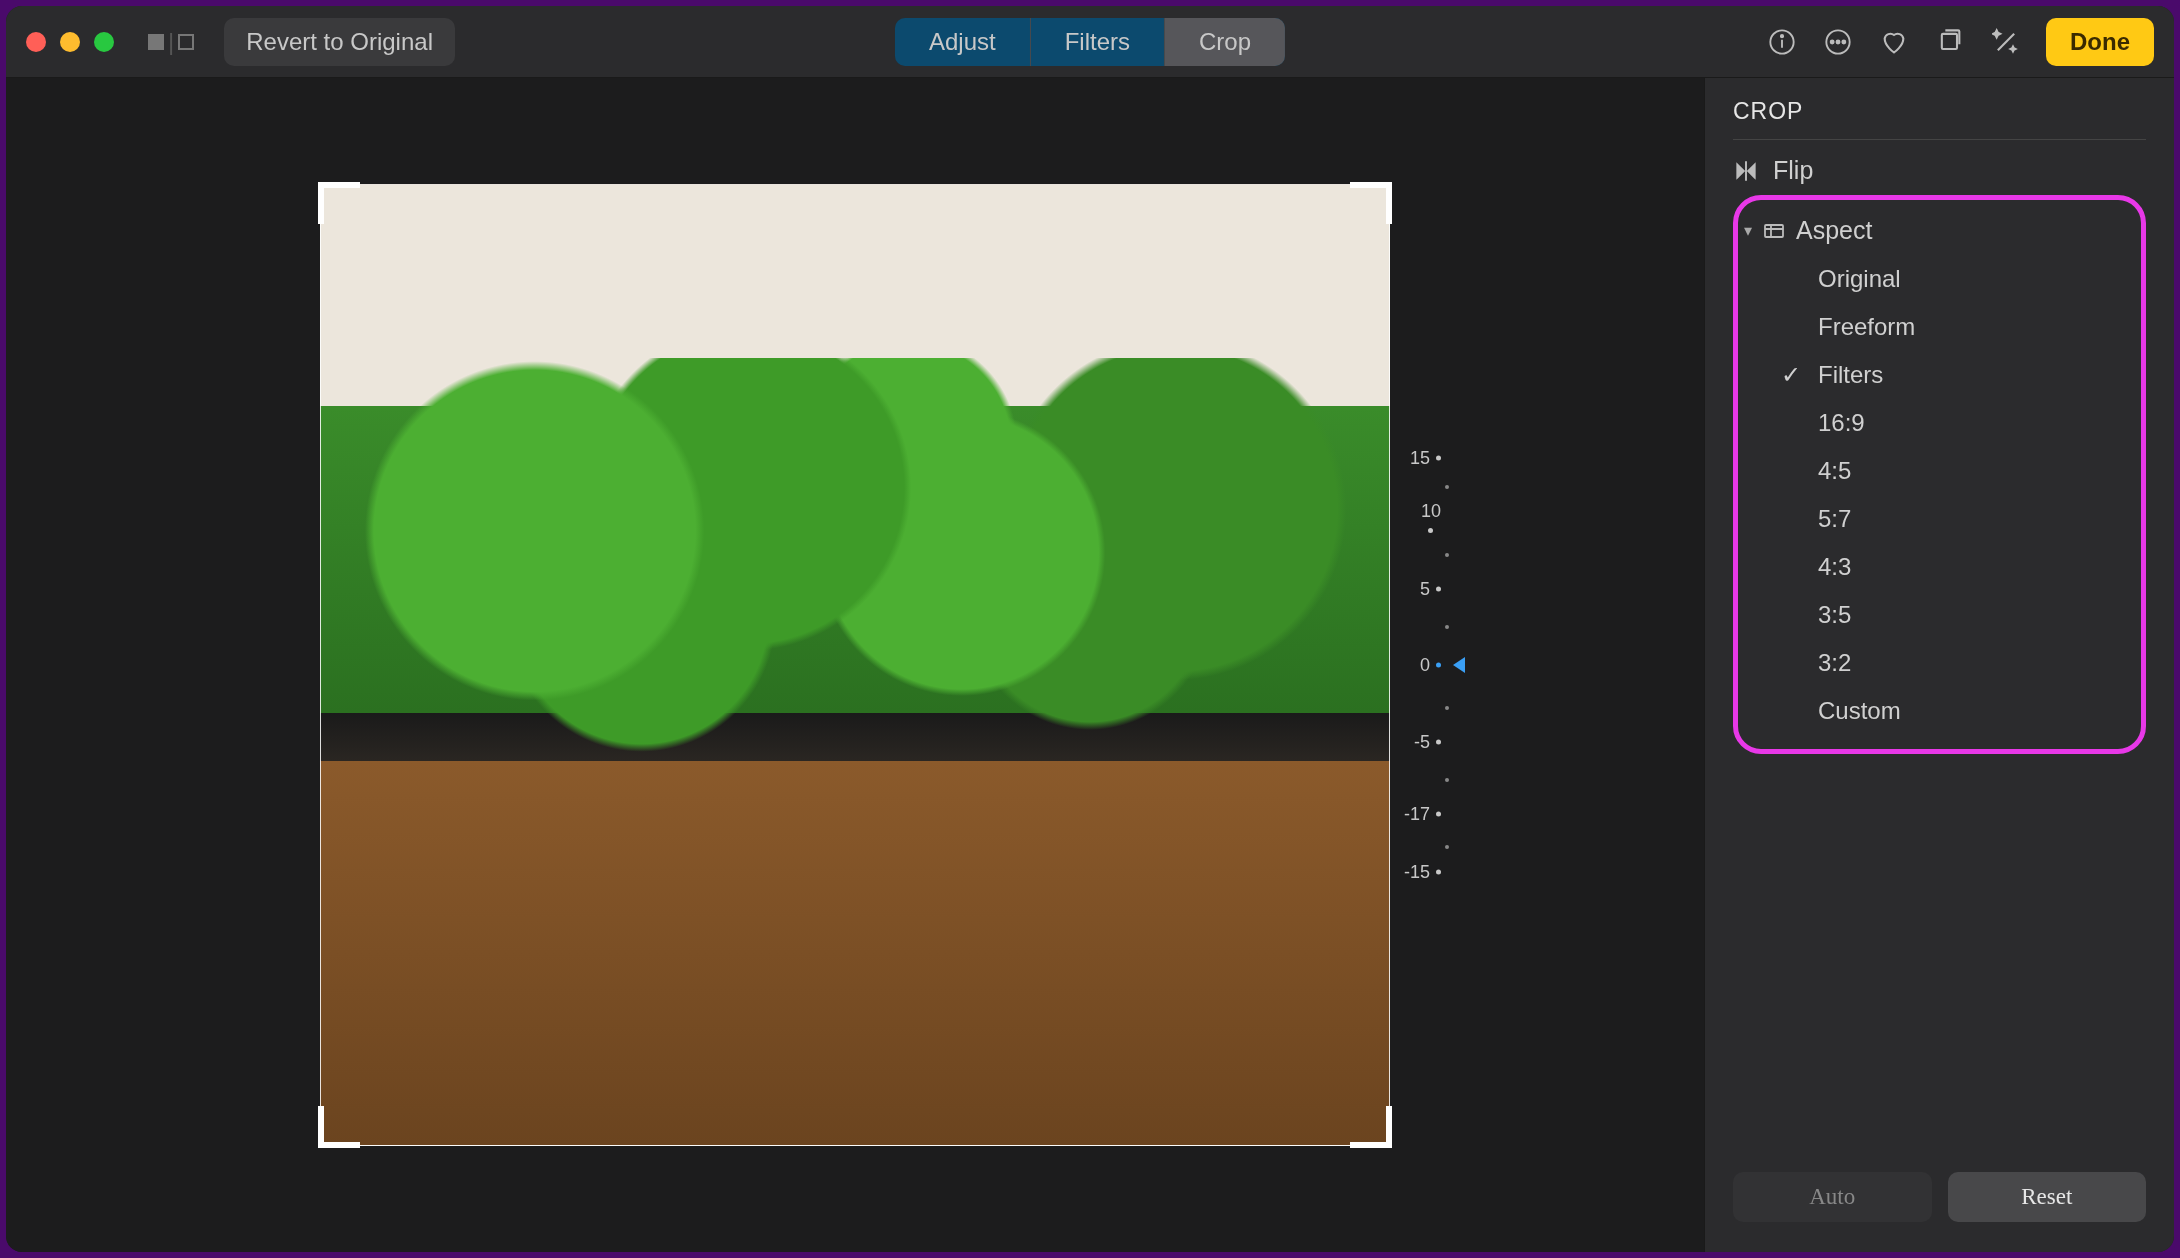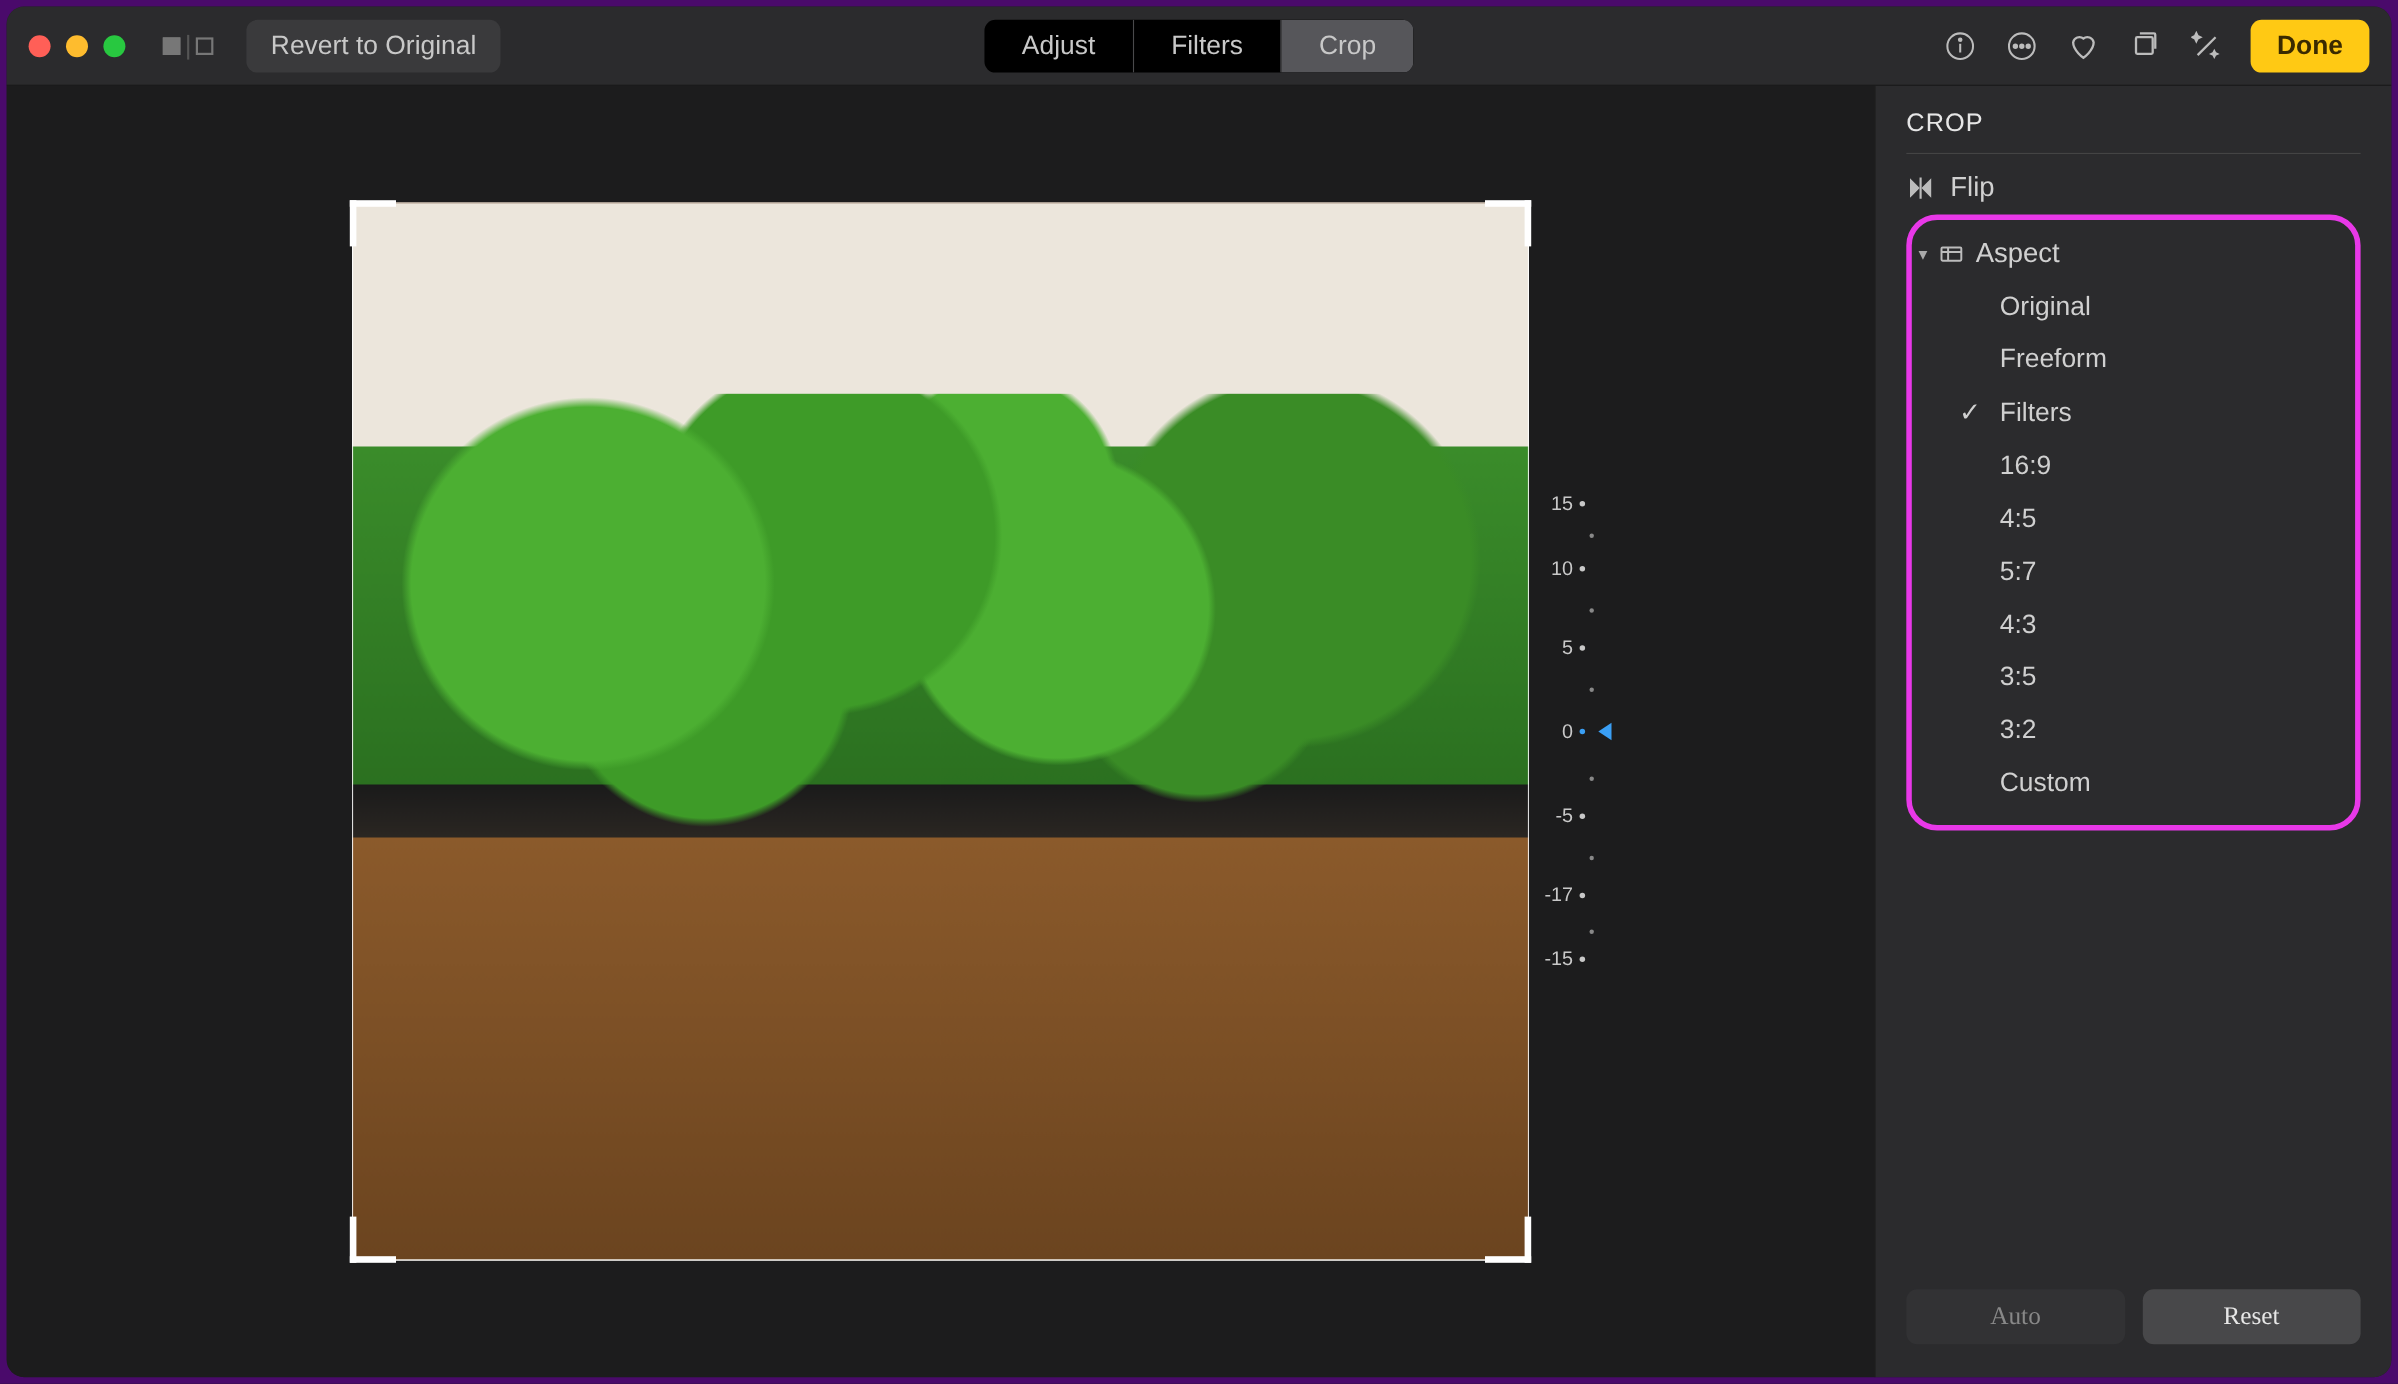--- a/index.html
+++ b/index.html
@@ -58,21 +58,21 @@
     border-radius: 10px;
     padding: 10px 22px;
     font-size: 24px;
     cursor: pointer;
   }
   .tab-group {
     position: absolute;
     left: 50%;
     transform: translateX(-50%);
     display: flex;
-    background: #000000;
+    background: #0c4a6e;
     border-radius: 10px;
     overflow: hidden;
     justify-content: space-between;
   }
   .tab-item {
     padding: 10px 34px;
     color: #c8c8c8;
     font-size: 24px;
     cursor: pointer;
     border-right: 1px solid #4a4a4c;
@@ -332,21 +332,21 @@
         <div class="corner tr"></div>
         <div class="corner bl"></div>
         <div class="corner br"></div>
 
         <div class="dial">
           <div class="dial-tick" style="top:4%;">
               <span>15</span>
               <span class="dial-dot"></span>
             </div>
           <div class="inter-dots" style="top:10%;"></div>
-          <div class="dial-tick" style="top:17%;">
+          <div class="dial-tick" style="top:17%;flex-direction:column;">
               <span>10</span>
               <span class="dial-dot"></span>
             </div>
           <div class="inter-dots" style="top:25%;"></div>
           <div class="dial-tick" style="top:33%;">
               <span>5</span>
               <span class="dial-dot"></span>
             </div>
           <div class="inter-dots" style="top:41%;"></div>
           <div class="dial-tick" style="top:50%;">

